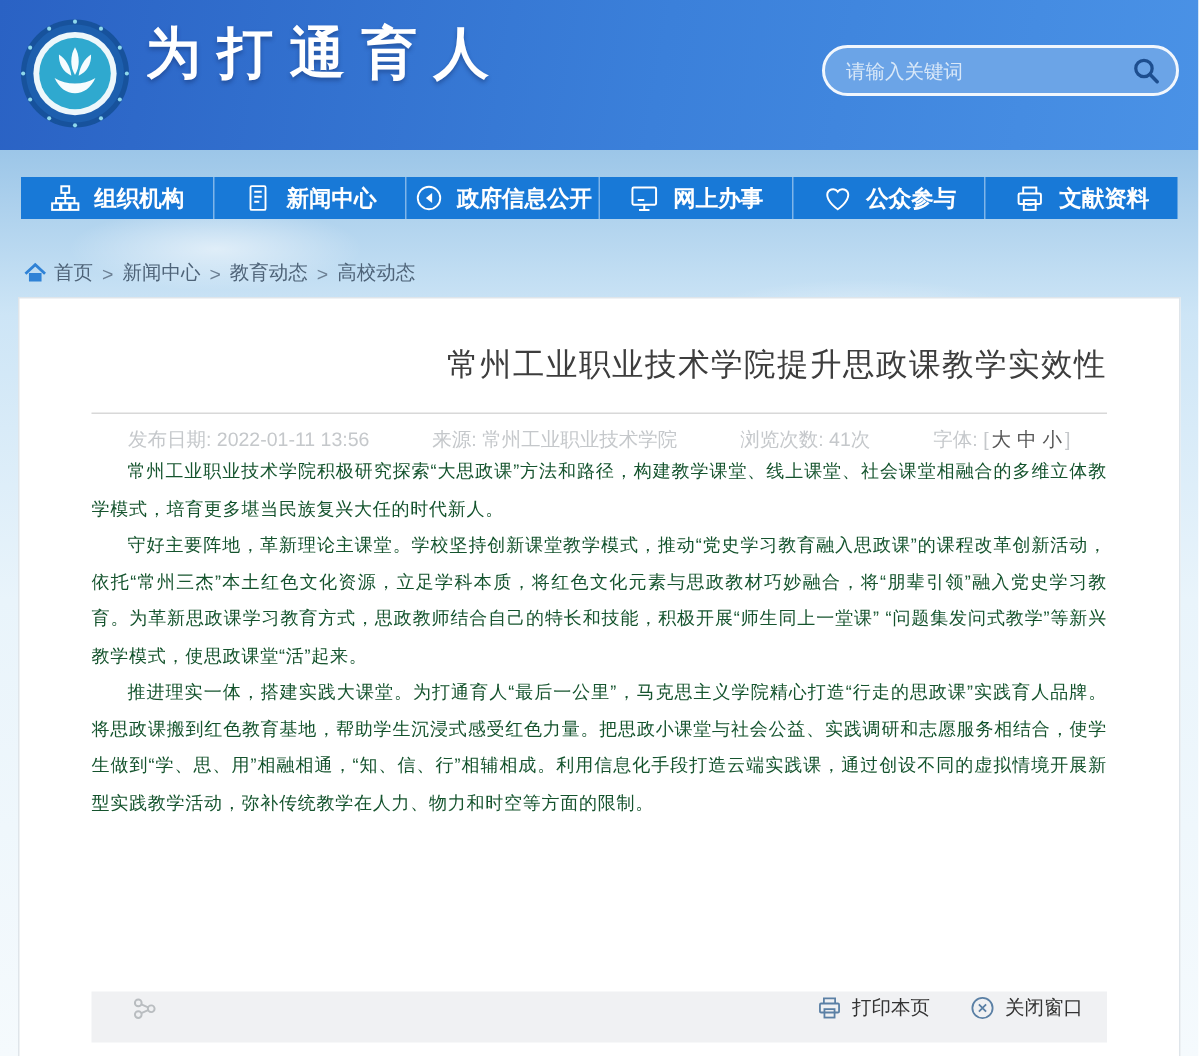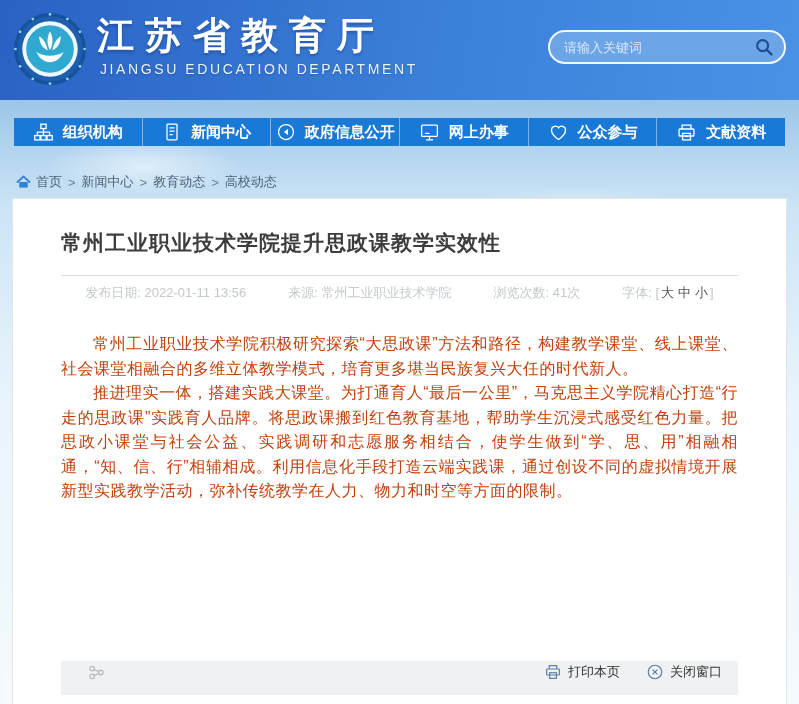--- a/index.html
+++ b/index.html
@@ -30,28 +30,28 @@
   .nav-item{flex:1;display:flex;align-items:center;justify-content:center;gap:9px;color:#fff;
     font-size:15px;font-weight:bold;border-right:1px solid rgba(255,255,255,.45);cursor:pointer}
   .nav-item:last-child{border-right:none}
   .nav-item svg{display:block}
   .breadcrumb{position:absolute;left:16px;top:173px;display:flex;align-items:center;gap:5px;
     font-size:13px;color:#4e6378}
   .breadcrumb .crumb{cursor:pointer}
   .breadcrumb .sep{color:#6d8094;margin:0 1px}
   .panel{position:absolute;left:12px;right:12px;top:198px;bottom:0;background:#fff;
     border:1px solid #dfe5ea;border-bottom:none;padding:0 48px}
-  .article-title{margin-top:30px;text-align:left;font-size:21px;color:#3d3d3d;font-weight:700;
+  .article-title{margin-top:30px;text-align:right;font-size:21px;color:#3d3d3d;font-weight:400;
     letter-spacing:1px}
   .title-rule{margin-top:18px;border:none;border-top:1px solid #d8d8d8}
   .meta{margin-top:8px;display:flex;justify-content:center;gap:42px;font-size:13px;color:#c5c8cb;
     white-space:nowrap}
   .meta .fs-bracket{color:#c5c8cb}
   .meta .fs-size{color:#555;cursor:pointer;padding:0 2px}
-  .body{margin-top:30px;font-size:16px;line-height:24.5px;color:#c2410c;text-align:justify;
+  .body{font-size:12px;line-height:24.5px;color:#14532d;text-align:justify;
     letter-spacing:.5px;max-height:320px;overflow:hidden}
   .body p{text-indent:2em}
   .footer-bar{position:absolute;left:48px;right:48px;bottom:9px;height:34px;background:#f0f1f3;
     display:flex;align-items:center;padding:0 16px 12px 26px;font-size:13px;color:#333}
   .footer-right{margin-left:auto;display:flex;align-items:center;gap:26px}
   .tool{display:flex;align-items:center;gap:6px;cursor:pointer}
 </style>
 </head>
 <body>
 
@@ -77,22 +77,21 @@
       </g>
       <circle cx="38" cy="38" r="28.5" fill="#edf7fb"></circle>
       <circle cx="38" cy="38" r="24.5" fill="#2fa9cf"></circle>
       <g fill="#f6fcfe">
         <path d="M38 20c-3.4 5.5-3.4 13.5 0 19 3.4-5.5 3.4-13.5 0-19z"></path>
         <path d="M27 25c-.3 6.5 3 12 8.5 14.5-.8-6.5-4-11.5-8.5-14.5z"></path>
         <path d="M49 25c.3 6.5-3 12-8.5 14.5.8-6.5 4-11.5 8.5-14.5z"></path>
         <path d="M24 41c3.2 6.8 8.2 10.5 14 10.5s10.8-3.7 14-10.5c-4.3 2.6-9 3.9-14 3.9s-9.7-1.3-14-3.9z"></path>
       </g>
     </svg>
-    <div class="site-title">江苏省教育厅</div>
-    <div class="site-sub">JIANGSU EDUCATION DEPARTMENT</div>
+    <div class="site-title">为打通育人</div>
     <div class="search">
       <input type="text" placeholder="请输入关键词" style="">
       <svg class="mag" width="20" height="20" viewBox="0 0 22 22">
         <circle cx="9.5" cy="9.5" r="6" fill="none" stroke="#1d4e8f" stroke-width="2.4"></circle>
         <path d="M14 14l5.2 5.2" stroke="#1d4e8f" stroke-width="2.6" stroke-linecap="round"></path>
       </svg>
     </div>
   </div>
 
   <div class="nav">
@@ -175,20 +174,21 @@
         <span>41次</span>
       </span>
       <span>
         <span>字体:</span>
         <span class="fs-bracket">[</span><span class="fs-size">大</span><span class="fs-size">中</span><span class="fs-size">小</span><span class="fs-bracket">]</span>
       </span>
     </div>
 
     <div class="body">
       <p>常州工业职业技术学院积极研究探索“大思政课”方法和路径，构建教学课堂、线上课堂、社会课堂相融合的多维立体教学模式，培育更多堪当民族复兴大任的时代新人。</p>
+      <p>守好主要阵地，革新理论主课堂。学校坚持创新课堂教学模式，推动“党史学习教育融入思政课”的课程改革创新活动，依托“常州三杰”本土红色文化资源，立足学科本质，将红色文化元素与思政教材巧妙融合，将“朋辈引领”融入党史学习教育。为革新思政课学习教育方式，思政教师结合自己的特长和技能，积极开展“师生同上一堂课” “问题集发问式教学”等新兴教学模式，使思政课堂“活”起来。</p>
       <p>推进理实一体，搭建实践大课堂。为打通育人“最后一公里”，马克思主义学院精心打造“行走的思政课”实践育人品牌。将思政课搬到红色教育基地，帮助学生沉浸式感受红色力量。把思政小课堂与社会公益、实践调研和志愿服务相结合，使学生做到“学、思、用”相融相通，“知、信、行”相辅相成。利用信息化手段打造云端实践课，通过创设不同的虚拟情境开展新型实践教学活动，弥补传统教学在人力、物力和时空等方面的限制。</p>
     </div>
 
     <div class="footer-bar">
       <svg width="19" height="19" viewBox="0 0 22 22" fill="none" stroke="#b9bdc0" stroke-width="1.5">
         <circle cx="6" cy="6.5" r="2.6"></circle>
           <circle cx="6" cy="15.5" r="2.6"></circle>
           <circle cx="16" cy="11" r="2.6"></circle>
         <path d="M8.4 7.6l5.2 2.4M8.4 14.4l5.2-2.4"></path>
       </svg>

